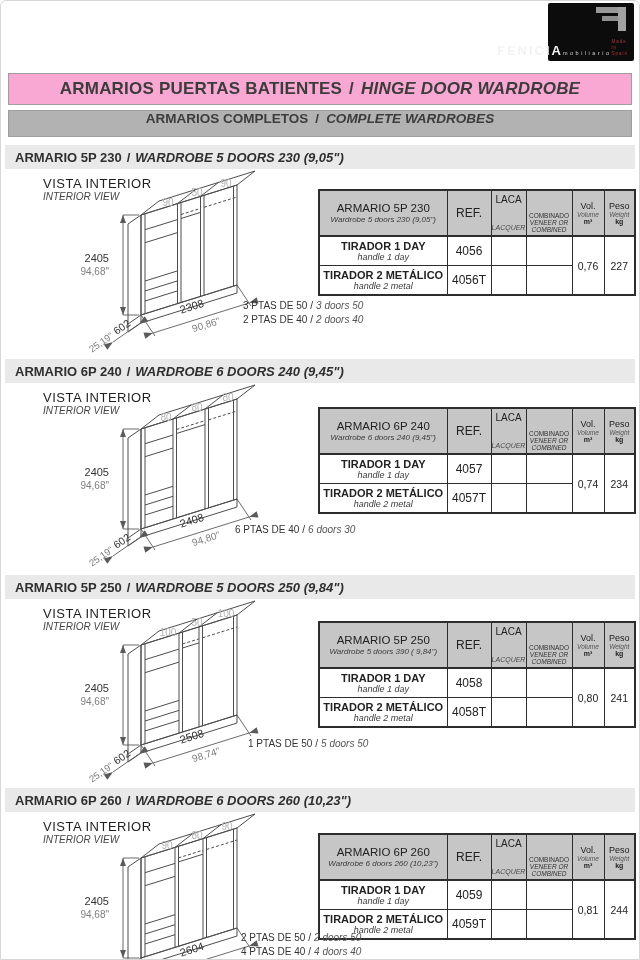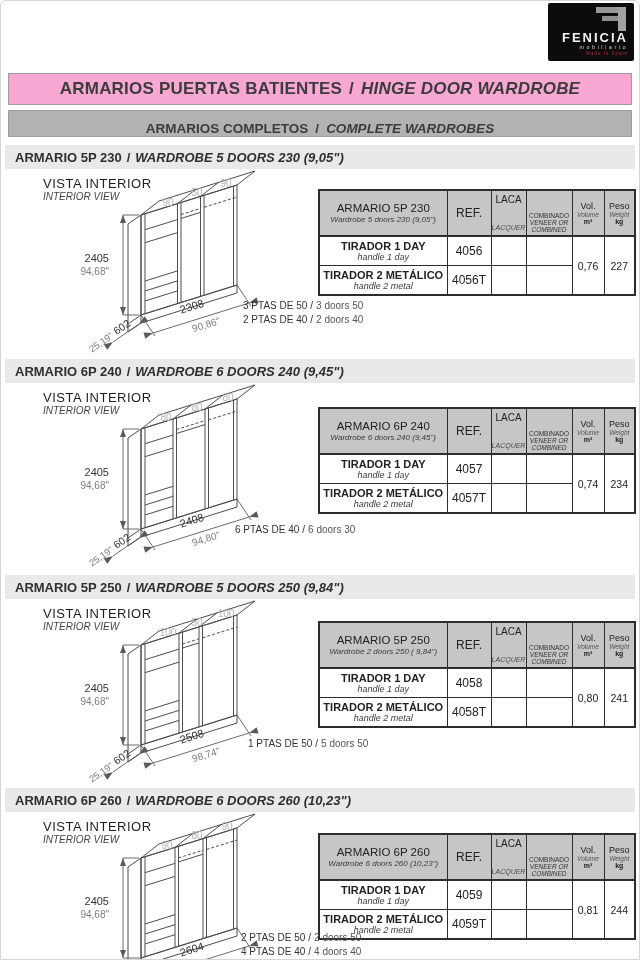--- a/index.html
+++ b/index.html
@@ -1,28 +1,28 @@
 <!DOCTYPE html>
 <html><head>
 <meta charset="utf-8">
 <style>
   html,body{margin:0;padding:0;}
   body{width:640px;height:960px;background:#fff;font-family:"Liberation Sans",sans-serif;color:#333;}
   .page{position:relative;width:640px;height:960px;box-sizing:border-box;border:1px solid #d6d6d6;border-radius:6px 6px 0 0;background:#fff;overflow:hidden;}
 
   
-  .logo{position:absolute;top:2px;right:5px;width:86px;height:58px;background:#0c0c0c;border-radius:2px;display:flex;flex-direction:column;align-items:flex-end;justify-content:flex-end;padding:4px 6px;box-sizing:border-box;}
+  .logo{position:absolute;top:2px;right:5px;width:86px;height:58px;background:#0c0c0c;border-radius:2px;display:flex;flex-direction:row;align-items:flex-end;justify-content:flex-end;padding:4px 6px;box-sizing:border-box;}
   .logo .fglyph{position:absolute;top:4px;right:8px;}
   .logo .brand{color:#f2f2f2;font-size:13px;font-weight:700;letter-spacing:2px;line-height:12px;}
   .logo .tagline{color:#cfcfcf;font-size:5.5px;letter-spacing:2.5px;line-height:7px;}
   .logo .origin{color:#b03030;font-size:4.5px;letter-spacing:1px;line-height:6px;}
 
   
   .bar1{margin:72px 7px 0 7px;height:30px;background:#f9a8d4;border:1px solid #9e9e9e;display:flex;align-items:center;justify-content:center;font-size:17px;font-weight:700;color:#3c3c3c;letter-spacing:.2px;}
-  .bar2{margin:5px 7px 0 7px;height:25px;background:#b2b2b2;border:1px solid #9e9e9e;display:flex;align-items:flex-end;justify-content:center;font-size:13.5px;font-weight:700;color:#3c3c3c;}
+  .bar2{margin:5px 7px 0 7px;height:25px;background:#b2b2b2;border:1px solid #9e9e9e;display:flex;align-items:flex-start;justify-content:center;font-size:13.5px;font-weight:700;color:#3c3c3c;}
   .bar1 .en,.bar2 .en{font-style:italic;}
   .bar1 .sep,.bar2 .sep{margin:0 7px;}
 
   .section-title{margin:8px 4px 0 4px;height:24px;background:#e9e9e9;display:flex;align-items:center;padding-left:10px;font-size:13px;font-weight:700;color:#2f2f2f;}
   .section-title .sep{margin:0 5px;}
   .section-title .en{font-style:italic;}
   .section-title:first-of-type{margin-top:8px;}
 
   .content{position:relative;margin:0 4px;}
 
@@ -40,21 +40,21 @@
   .tdim{fill:#b3b3b3;font-size:10px;text-anchor:middle;}
   .hmm,.wmm{fill:#333;font-size:11px;}
   .dmm{fill:#333;font-size:10.5px;}
   .hin,.win{fill:#7d7d7d;font-size:10px;}
   .din{fill:#7d7d7d;font-size:9.5px;}
 
   
   .notes{position:absolute;font-size:10px;line-height:14px;white-space:nowrap;}
   .notes .n-es{color:#333;}
   .notes .n-sep{margin:0 3px;color:#333;}
-  .notes .n-en{color:#555;}
+  .notes .n-en{font-style:italic;color:#555;}
 
   
   table.spec{position:absolute;border-collapse:collapse;table-layout:fixed;width:316px;background:#fff;border:2px solid #2d2d2d;}
   table.spec th,table.spec td{border:1px solid #2d2d2d;padding:0;overflow:hidden;}
   table.spec tr.hd th{background:#c6c6c6;height:44px;vertical-align:middle;text-align:center;font-weight:400;border-bottom:2px solid #2d2d2d;}
   .tn{font-size:11.5px;color:#222;line-height:13px;}
   .ts{font-size:8px;font-style:italic;color:#3a3a3a;line-height:10px;}
   .refh{font-size:12px;font-weight:700;color:#222;margin-left:15px;}
   .cellcol{display:flex;flex-direction:column;justify-content:space-between;height:38px;padding:1px 0;}
   .l1{font-size:10px;color:#222;line-height:11px;}
@@ -409,21 +409,21 @@
           <col style="width:44px">
           <col style="width:35px">
           <col style="width:46px">
           <col style="width:32px">
           <col style="width:31px">
         </colgroup>
       <tbody>
           <tr class="hd">
         <th>
               <div class="tn">ARMARIO 5P 250</div>
-              <div class="ts">Wardrobe 2 doors 250 ( 9,84")</div>
+              <div class="ts">Wardrobe 5 doors 390 ( 9,84")</div>
             </th>
         <th class="refh">REF.</th>
         <th>
               <div class="cellcol">
                 <div class="l1">LACA</div>
                 <div class="l2">LACQUER</div>
               </div>
             </th>
         <th>
               <div class="c1">CHAPA O</div>

